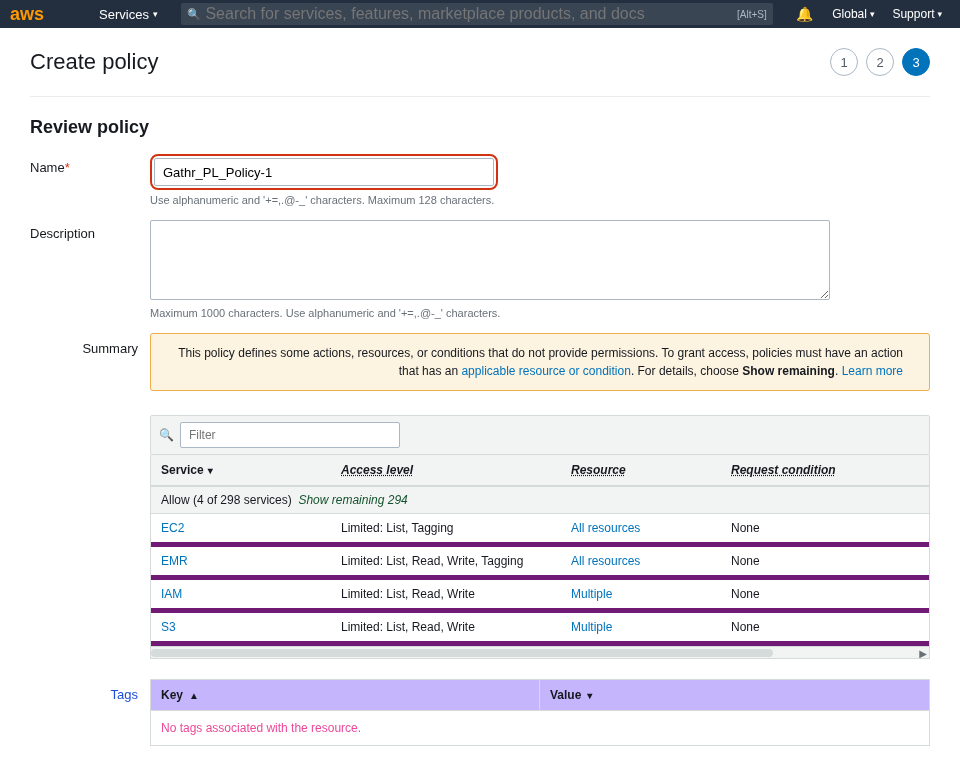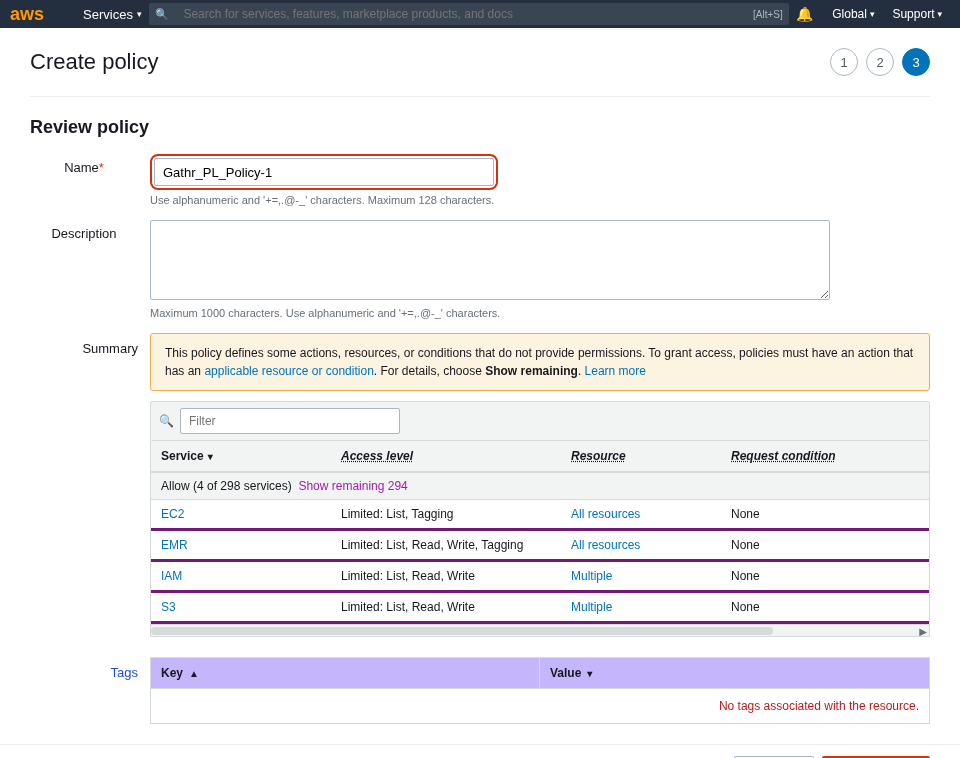--- a/index.html
+++ b/index.html
@@ -5,21 +5,21 @@
     * { box-sizing: border-box; margin: 0; padding: 0; }
     body { font-family: -apple-system, BlinkMacSystemFont, 'Segoe UI', Arial, sans-serif; font-size: 13px; background: #f2f3f3; color: #16191f; }
 
     
     .top-nav {
       background: #232f3e;
       height: 28px;
       display: flex;
       align-items: center;
       padding: 0 10px;
-      gap: 0;
+      gap: 16px;
     }
     .aws-logo {
       color: #ff9900;
       font-weight: bold;
       font-size: 18px;
       margin-right: 10px;
     }
     .nav-services {
       color: #fff;
       font-size: 13px;
@@ -29,22 +29,22 @@
       cursor: pointer;
       padding: 0 8px;
       margin-left: 21px;
     }
     .nav-search-input {
       width: 100%;
       background: #3a4553;
       border: none;
       border-radius: 2px;
       color: #aab7c4;
-      padding: 3px 8px 3px 34px;
-      font-size: 12px;
+      padding: 3px 8px 3px 24px;
+      font-size: 16px;
       height: 22px;
     }
     .nav-search-wrapper {
       position: relative;
       flex: 1;
     }
     .nav-search-icon {
       position: absolute;
       left: 6px;
       top: 50%;
@@ -133,21 +133,21 @@
     }
 
     
     .form-row {
       display: flex;
       margin-bottom: 14px;
       align-items: flex-start;
     }
     .form-label {
       width: 120px;
-      text-align: center;
+      text-align: left;
       padding-right: 12px;
       padding-top: 6px;
       font-size: 13px;
       color: #16191f;
       flex-shrink: 0;
     }
     .form-field-wrapper {
       flex: 1;
     }
     .name-input {
@@ -190,25 +190,26 @@
       color: #16191f;
       flex-shrink: 0;
     }
     .summary-content {
       flex: 1;
     }
     .warning-box {
       background: #fdf3e1;
       border: 1px solid #f0ad4e;
       border-radius: 3px;
-      padding: 10px 14px;
-      font-size: 12px;
-      color: #16191f;
-      margin-bottom: 10px;
+      padding: 10px 26px;
+      font-size: 12px;
+      color: #16191f;
+      margin-bottom: 24px;
       line-height: 1.5;
+      text-align: right;
     }
     .warning-box a {
       color: #0073bb;
       text-decoration: none;
     }
 
     
     .filter-bar {
       background: #f2f3f3;
       border: 1px solid #d5dbdb;
@@ -253,25 +254,25 @@
     .table-header-cell .underline {
       text-decoration: underline dotted;
       font-style: italic;
     }
     .allow-row {
       background: #f2f3f3;
       padding: 6px 10px;
       font-size: 12px;
       border-bottom: 1px solid #d5dbdb;
     }
-    .allow-row a { color: #a21caf; text-decoration: none; }
+    .allow-row a { color: #14532d; text-decoration: none; font-style: italic; }
     .table-data-row {
       display: grid;
       grid-template-columns: 180px 230px 160px 200px;
-      border-bottom: 3px solid #701a75;
+      border-bottom: 5px solid #701a75;
     }
     .table-data-row:last-child { border-bottom: none; }
     .table-cell {
       padding: 7px 10px;
       font-size: 12px;
       color: #16191f;
     }
     .table-cell a { color: #0073bb; text-decoration: none; }
     .table-cell.link a { color: #0073bb; }
     .scrollbar-row {
@@ -332,23 +333,23 @@
       align-items: center;
       gap: 6px;
     }
     .tags-header-cell:first-child {
       border-right: 1px solid #d5dbdb;
     }
     .tags-empty-row {
       border: 1px solid #d5dbdb;
       border-top: none;
       padding: 10px;
-      text-align: right;
-      font-size: 12px;
-      color: #b91c1c;
+      text-align: left;
+      font-size: 12px;
+      color: #ec4899;
     }
 
     
     .page-footer {
       background: #fff;
       border-top: 1px solid #eaeded;
       padding: 12px 30px;
       display: flex;
       align-items: center;
       justify-content: space-between;

